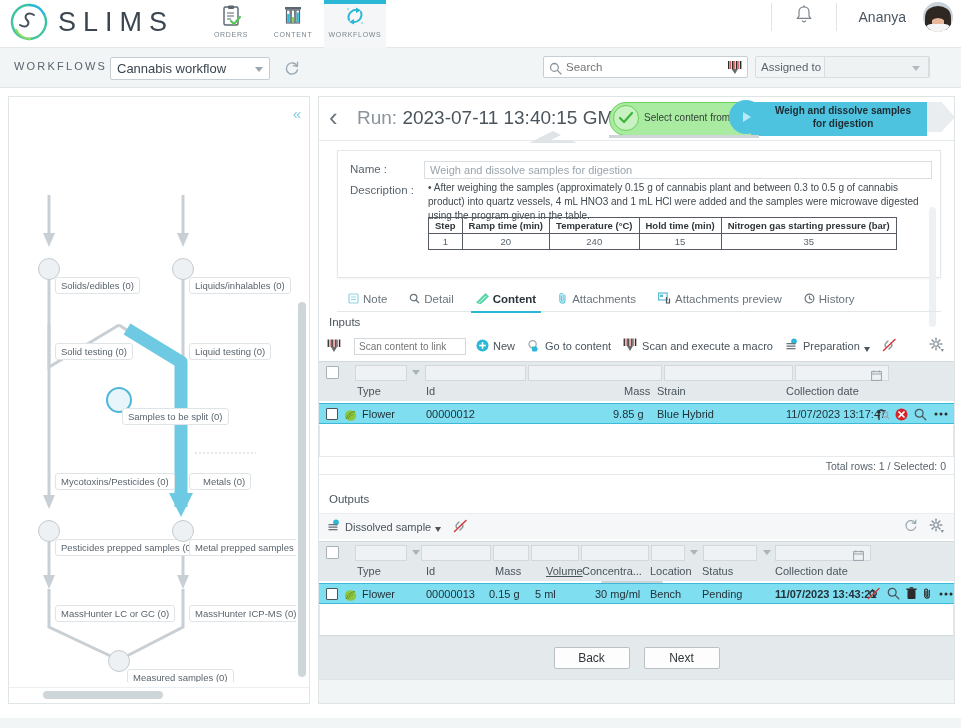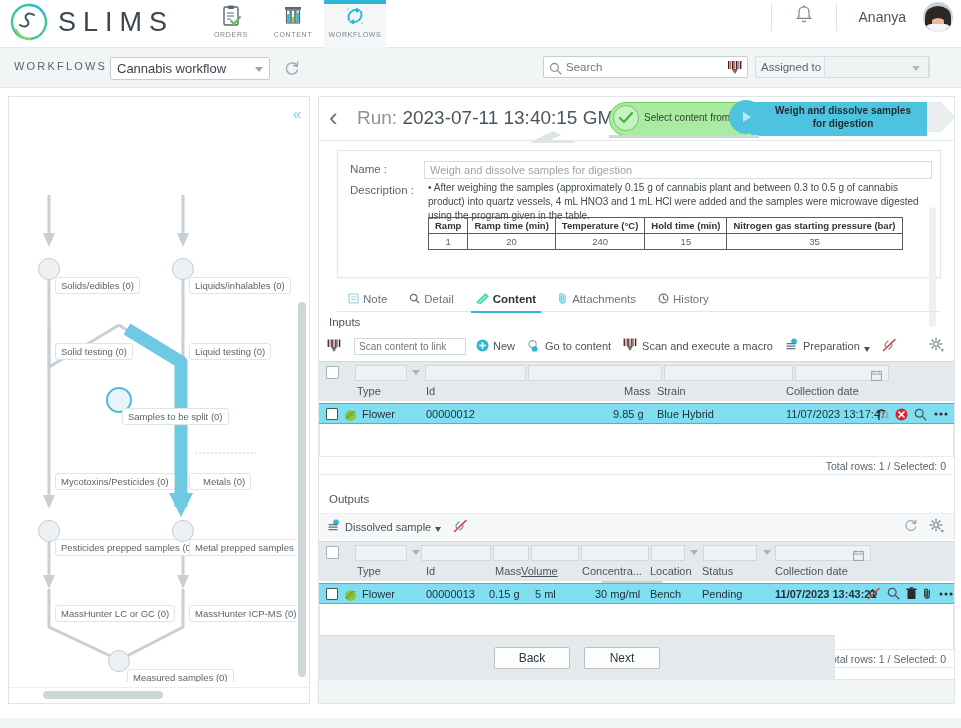--- a/index.html
+++ b/index.html
@@ -124,21 +124,21 @@
   .leaf-ico { position:absolute; left:25px; top:4px; width:13px; height:13px; }
   .row-actions { position:absolute; top:3px; display:flex; align-items:center; gap:6px; }
   .row-actions span { cursor:pointer; display:flex; align-items:center; }
 
   .grid-body { position:absolute; background:#fff; border-left:1px solid #e2e7ea; border-right:1px solid #e2e7ea; }
   .total-bar { position:absolute; height:19px; background:#fff; border-top:1px solid #e6eaec; border-bottom:1px solid #e6eaec; }
   .total-txt { position:absolute; right:8px; top:3px; font-size:10.5px; color:#5a646d; }
 
   .splitter { position:absolute; left:282px; top:484px; width:62px; height:4px; background:#cdd4d9; border-radius:2px; cursor:row-resize; }
 
-  .footer-bar { position:absolute; left:0; bottom:24px; width:516px; height:44px; background:#e4e9ec; border-top:1px solid #d3d9dd; display:flex; align-items:center; justify-content:center; gap:14px; }
+  .footer-bar { position:absolute; left:0; bottom:24px; width:635px; height:44px; background:#e4e9ec; border-top:1px solid #d3d9dd; display:flex; align-items:center; justify-content:center; gap:14px; }
   .btn { width:76px; height:22px; background:#fdfdfd; border:1px solid #b9c1c7; border-radius:2px; font-size:12px; color:#2e3539; cursor:pointer; font-family:inherit; }
   .bottom-strip { position:absolute; left:0; bottom:0; width:635px; height:24px; background:#f2f5f6; border-top:1px solid #e0e5e8; }
   .page-bottom { position:absolute; left:0; bottom:0; width:961px; height:10px; background:#f2f5f6; }
 </style>
 </head>
 <body>
 
 <div class="app">
 
   <div class="topbar">
@@ -368,21 +368,21 @@
     </div>
 
     <div class="form-card">
       <div class="fld-label" style="left:12px; top:12px;">Name :</div>
       <input class="name-input" value="Weigh and dissolve samples for digestion" style="">
       <div class="fld-label" style="left:12px; top:33px;">Description :</div>
       <div class="desc-text">• After weighing the samples (approximately 0.15 g of cannabis plant and between 0.3 to 0.5 g of cannabis product) into quartz vessels, 4 mL HNO3 and 1 mL HCl were added and the samples were microwave digested using the program given in the table.</div>
       <table class="desc-table">
         <tbody>
             <tr>
-          <th>Ramp</th>
+          <th>Step</th>
           <th>Ramp time (min)</th>
           <th>Temperature (°C)</th>
           <th>Hold time (min)</th>
           <th>Nitrogen gas starting pressure (bar)</th>
         </tr>
         <tr>
           <td>1</td>
           <td>20</td>
           <td>240</td>
           <td>15</td>
@@ -421,20 +421,30 @@
         </span>
         <span>Content</span>
       </div>
       <div class="tab">
         <span>
           <svg width="10" height="12" viewBox="0 0 10 12">
               <path d="M7 3 v5.5 a2.6 2.6 0 0 1 -5.2 0 V3.2 a1.7 1.7 0 0 1 3.4 0 V8.3 a0.9 0.9 0 0 1 -1.8 0 V3.8" fill="none" stroke="#63c8e0" stroke-width="1.2" stroke-linecap="round"></path>
             </svg>
         </span>
         <span>Attachments</span>
+      </div>
+      <div class="tab">
+        <span>
+          <svg width="13" height="12" viewBox="0 0 13 12">
+              <rect x="0.6" y="1" width="8.5" height="7" fill="none" stroke="#5ab9d6" stroke-width="1.2"></rect>
+              <rect x="2" y="2.6" width="3" height="2.4" fill="#5ab9d6"></rect>
+              <path d="M8.5 5 v6 h3 V6.5" fill="none" stroke="#4a545c" stroke-width="1.2"></path>
+            </svg>
+        </span>
+        <span>Attachments preview</span>
       </div>
       <div class="tab">
         <span>
           <svg width="11" height="11" viewBox="0 0 11 11">
               <circle cx="5.5" cy="5.5" r="4.4" fill="none" stroke="#6a747c" stroke-width="1.2"></circle>
               <polyline points="5.5,3 5.5,5.7 7.6,6.6" fill="none" stroke="#6a747c" stroke-width="1.2" stroke-linecap="round"></polyline>
             </svg>
         </span>
         <span>History</span>
       </div>
@@ -677,21 +687,21 @@
             <rect x="2.2" y="0.4" width="1.1" height="2" fill="#9aa4ac"></rect>
             <rect x="7.7" y="0.4" width="1.1" height="2" fill="#9aa4ac"></rect>
           </svg>
       </span>
     </div>
 
     <div class="thead-row" style="left:0; top:466px; width:635px;">
       <div class="th" style="left:38px;">Type</div>
       <div class="th" style="left:107px;">Id</div>
       <div class="th" style="left:176px;">Mass</div>
-      <div class="th" style="left:202px;text-decoration:underline;">Volume</div>
+      <div class="th" style="left:227px;text-decoration:underline;">Volume</div>
       <div class="th" style="left:263px;">Concentra...</div>
       <div class="th" style="left:331px;">Location</div>
       <div class="th" style="left:383px;">Status</div>
       <div class="th" style="left:456px;">Collection date</div>
     </div>
 
     <div class="data-row" style="left:0; top:486px; width:635px;">
       <div class="rchk"></div>
       <span class="leaf-ico">
         <svg width="13" height="13" viewBox="0 0 13 13">

